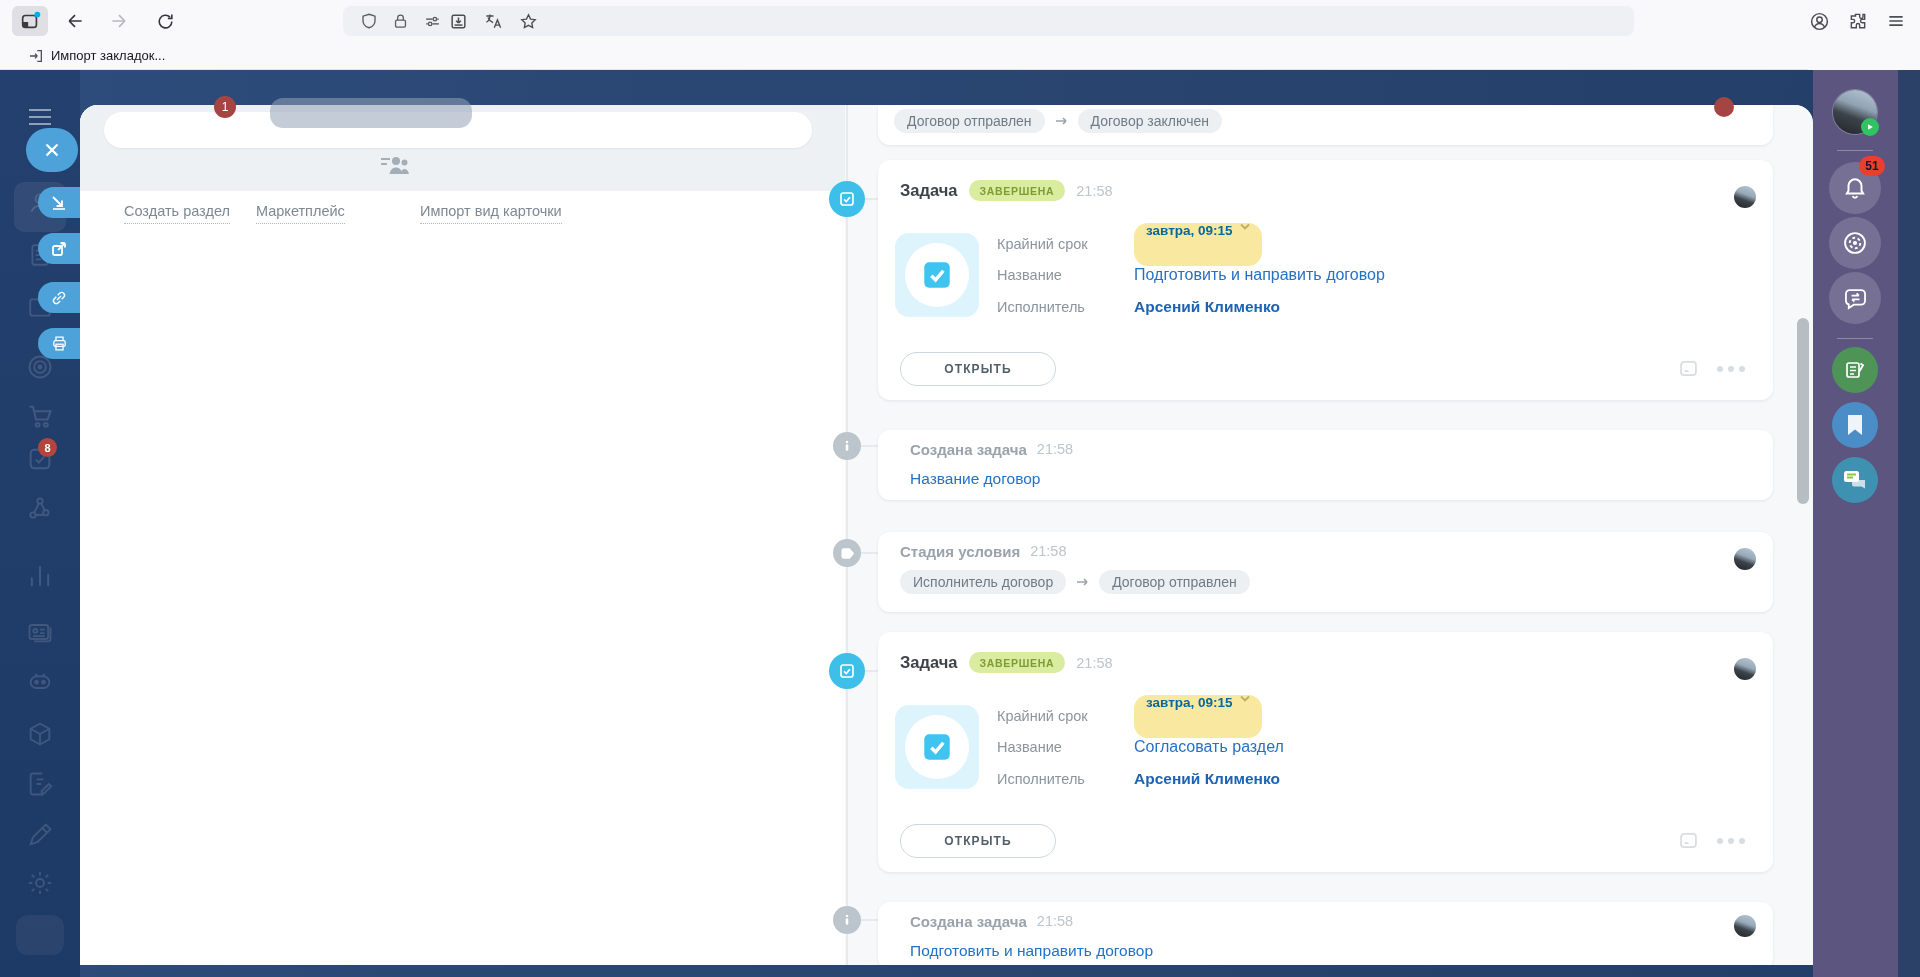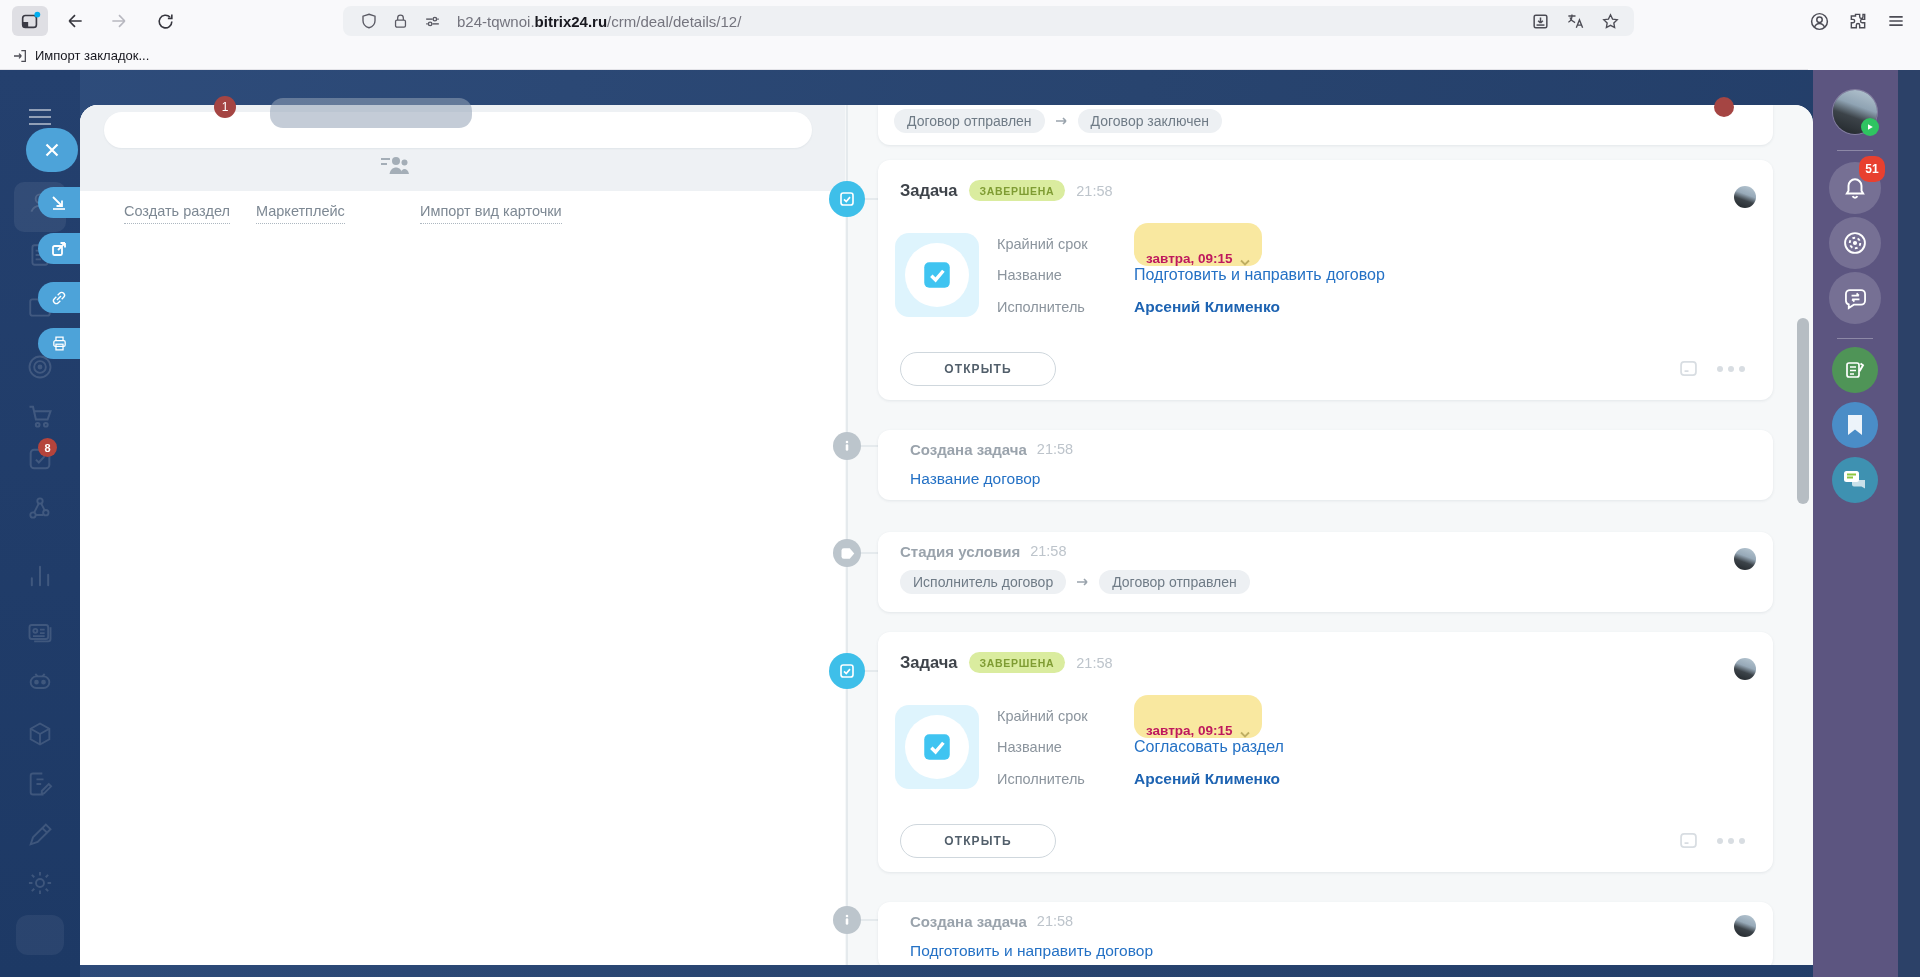--- a/index.html
+++ b/index.html
@@ -14,21 +14,21 @@
     display:flex;align-items:center;justify-content:center;}
   .navbtn{position:absolute;top:6px;width:32px;height:30px;display:flex;align-items:center;justify-content:center;border-radius:6px;}
   .urlbar{position:absolute;left:343px;top:6px;width:1291px;height:30px;background:#eef0f3;border-radius:8px;
     display:flex;align-items:center;padding:0 10px;box-sizing:border-box;}
   .url-ic{margin:0 7px;flex:0 0 auto;}
   .urltext{font-size:15px;color:#74747e;margin-left:8px;white-space:nowrap;flex:1 1 auto;}
   .urltext .dom{color:#18181f;font-weight:bold;}
   .url-right{display:flex;align-items:center;gap:16px;margin-right:4px;}
   .chrome-right{position:absolute;top:6px;right:8px;display:flex;align-items:center;gap:18px;height:30px;padding-right:6px;}
   .bookmarks{position:absolute;top:42px;left:0;width:1808px;height:28px;background:#f9f9fb;
-    border-bottom:1px solid #e3e3e8;display:flex;align-items:center;padding-left:12px;box-sizing:border-box;}
+    border-bottom:1px solid #e3e3e8;display:flex;align-items:center;padding-left:28px;box-sizing:border-box;}
   .bm-item{display:flex;align-items:center;gap:7px;font-size:13px;color:#17171e;}
 
   
   .app{position:absolute;top:70px;left:0;width:1920px;height:907px;
     background:linear-gradient(100deg,#2e4c7b 0%,#28446f 55%,#223d68 100%);}
 
   
   .photo{position:absolute;left:1813px;top:0;width:85px;height:907px;overflow:hidden;
     background:
       radial-gradient(60px 90px at 38% 30%, rgba(193,122,182,.75), transparent 70%),
@@ -84,22 +84,22 @@
   .task-status{height:21px;padding:0 11px;border-radius:11px;background:#daec9f;color:#7f9c33;
     font-size:10.5px;font-weight:bold;letter-spacing:.7px;display:flex;align-items:center;}
   .t-time{font-size:14.5px;color:#bdc4cb;}
   .card-avatar{position:absolute;right:17px;top:26px;width:22px;height:22px;border-radius:50%;
     background:linear-gradient(200deg,#b9c9d4 0%,#97a9b8 40%,#3c4349 62%,#1f2428 100%);}
   .task-tile{position:absolute;left:17px;top:73px;width:84px;height:84px;border-radius:14px;background:#def4fd;}
   .task-tile .circ{position:absolute;left:10px;top:10px;width:64px;height:64px;background:#fff;border-radius:50%;
     display:flex;align-items:center;justify-content:center;}
   .trow{position:absolute;left:119px;height:28px;display:flex;align-items:center;}
   .trow .lbl{width:137px;font-size:14.5px;color:#8b949d;flex:0 0 auto;}
-  .dpill{height:43px;padding:0 12px;background:#f9e8a0;border-radius:14px;display:inline-flex;align-items:flex-end;
-    gap:7px;font-size:13.5px;font-weight:bold;color:#be185d;}
+  .dpill{height:43px;padding:0 12px;background:#f9e8a0;border-radius:14px;display:inline-flex;align-items:flex-start;
+    gap:7px;font-size:13.5px;font-weight:bold;color:#0369a1;}
   .tname{font-size:16px;color:#2471c5;}
   .tassignee{font-size:15.5px;font-weight:bold;color:#1d63b2;}
   .open-btn{position:absolute;left:22px;top:192px;width:156px;height:34px;border:1px solid #cfd7dd;border-radius:18px;
     background:#fff;font-size:12px;font-weight:bold;letter-spacing:1.1px;color:#525f6b;
     display:flex;align-items:center;justify-content:center;box-sizing:border-box;}
   .note-ic{position:absolute;right:74px;top:198px;}
   .dots{position:absolute;right:28px;top:206px;display:flex;gap:5px;}
   .dots i{width:6px;height:6px;border-radius:50%;background:#d8dde2;}
 
   .info-head{position:absolute;left:32px;top:8px;display:flex;align-items:center;gap:10px;height:22px;}
@@ -113,22 +113,22 @@
   .rr-avatar{position:absolute;left:20px;top:20px;width:44px;height:44px;border-radius:50%;
     background:linear-gradient(200deg,#b9c9d4 0%,#8fa3b3 38%,#3c4349 60%,#1f2428 100%);
     box-shadow:0 0 0 1px rgba(255,255,255,.25);}
   .rr-avatar .pbadge{position:absolute;left:28px;top:28px;width:18px;height:18px;border-radius:50%;background:#2fc461;
     display:flex;align-items:center;justify-content:center;}
   .rr-div{position:absolute;left:24px;width:36px;height:1px;background:rgba(255,255,255,.3);}
   .rrbtn{position:absolute;left:16px;width:52px;height:52px;border-radius:50%;background:rgba(255,255,255,.16);
     display:flex;align-items:center;justify-content:center;}
   .rrc{position:absolute;left:19px;width:46px;height:46px;border-radius:50%;
     display:flex;align-items:center;justify-content:center;}
-  .nbadge{position:absolute;left:46px;top:86px;min-width:16px;height:26px;padding:0 5px;border-radius:10px;
-    background:#e8402f;color:#ffffff;font-size:12px;font-weight:bold;display:flex;align-items:center;justify-content:center;}
+  .nbadge{position:absolute;left:46px;top:86px;min-width:16px;height:20px;padding:0 5px;border-radius:10px;
+    background:#e8402f;color:#0f172a;font-size:12px;font-weight:bold;display:flex;align-items:center;justify-content:center;}
 </style>
 </head>
 <body>
 
 <div class="browser">
   <div class="toolbar">
     <div class="tabbtn">
       <span>
         <svg width="22" height="22" viewBox="0 0 24 24">
             <rect x="4" y="6" width="15" height="13" rx="3" fill="none" stroke="#3a3a44" stroke-width="1.8"></rect>
@@ -168,21 +168,20 @@
       <span class="url-ic">
         <svg width="19" height="19" viewBox="0 0 24 24" fill="none" stroke="#5a5a64" stroke-width="1.8">
             <path d="M4 9h8"></path>
             <circle cx="15" cy="9" r="2.2"></circle>
             <path d="M18 9h2"></path>
             <path d="M4 15h2"></path>
             <circle cx="9" cy="15" r="2.2"></circle>
             <path d="M12 15h8"></path>
           </svg>
       </span>
-      <span class="urltext"><span>b24-tqwnoi.</span><span class="dom">bitrix24.ru</span><span>/crm/deal/details/12/</span></span>
       <span class="url-right">
         <span>
           <svg width="19" height="19" viewBox="0 0 24 24" fill="none" stroke="#4c4c55" stroke-width="1.9">
               <rect x="4" y="4" width="16" height="16" rx="2"></rect>
               <path d="M12 7v7m0 0l-3-3m3 3l3-3"></path>
               <path d="M7 16.5h10"></path>
             </svg>
         </span>
         <span>
           <svg width="19" height="19" viewBox="0 0 24 24" fill="none" stroke="#4c4c55" stroke-width="1.7">

